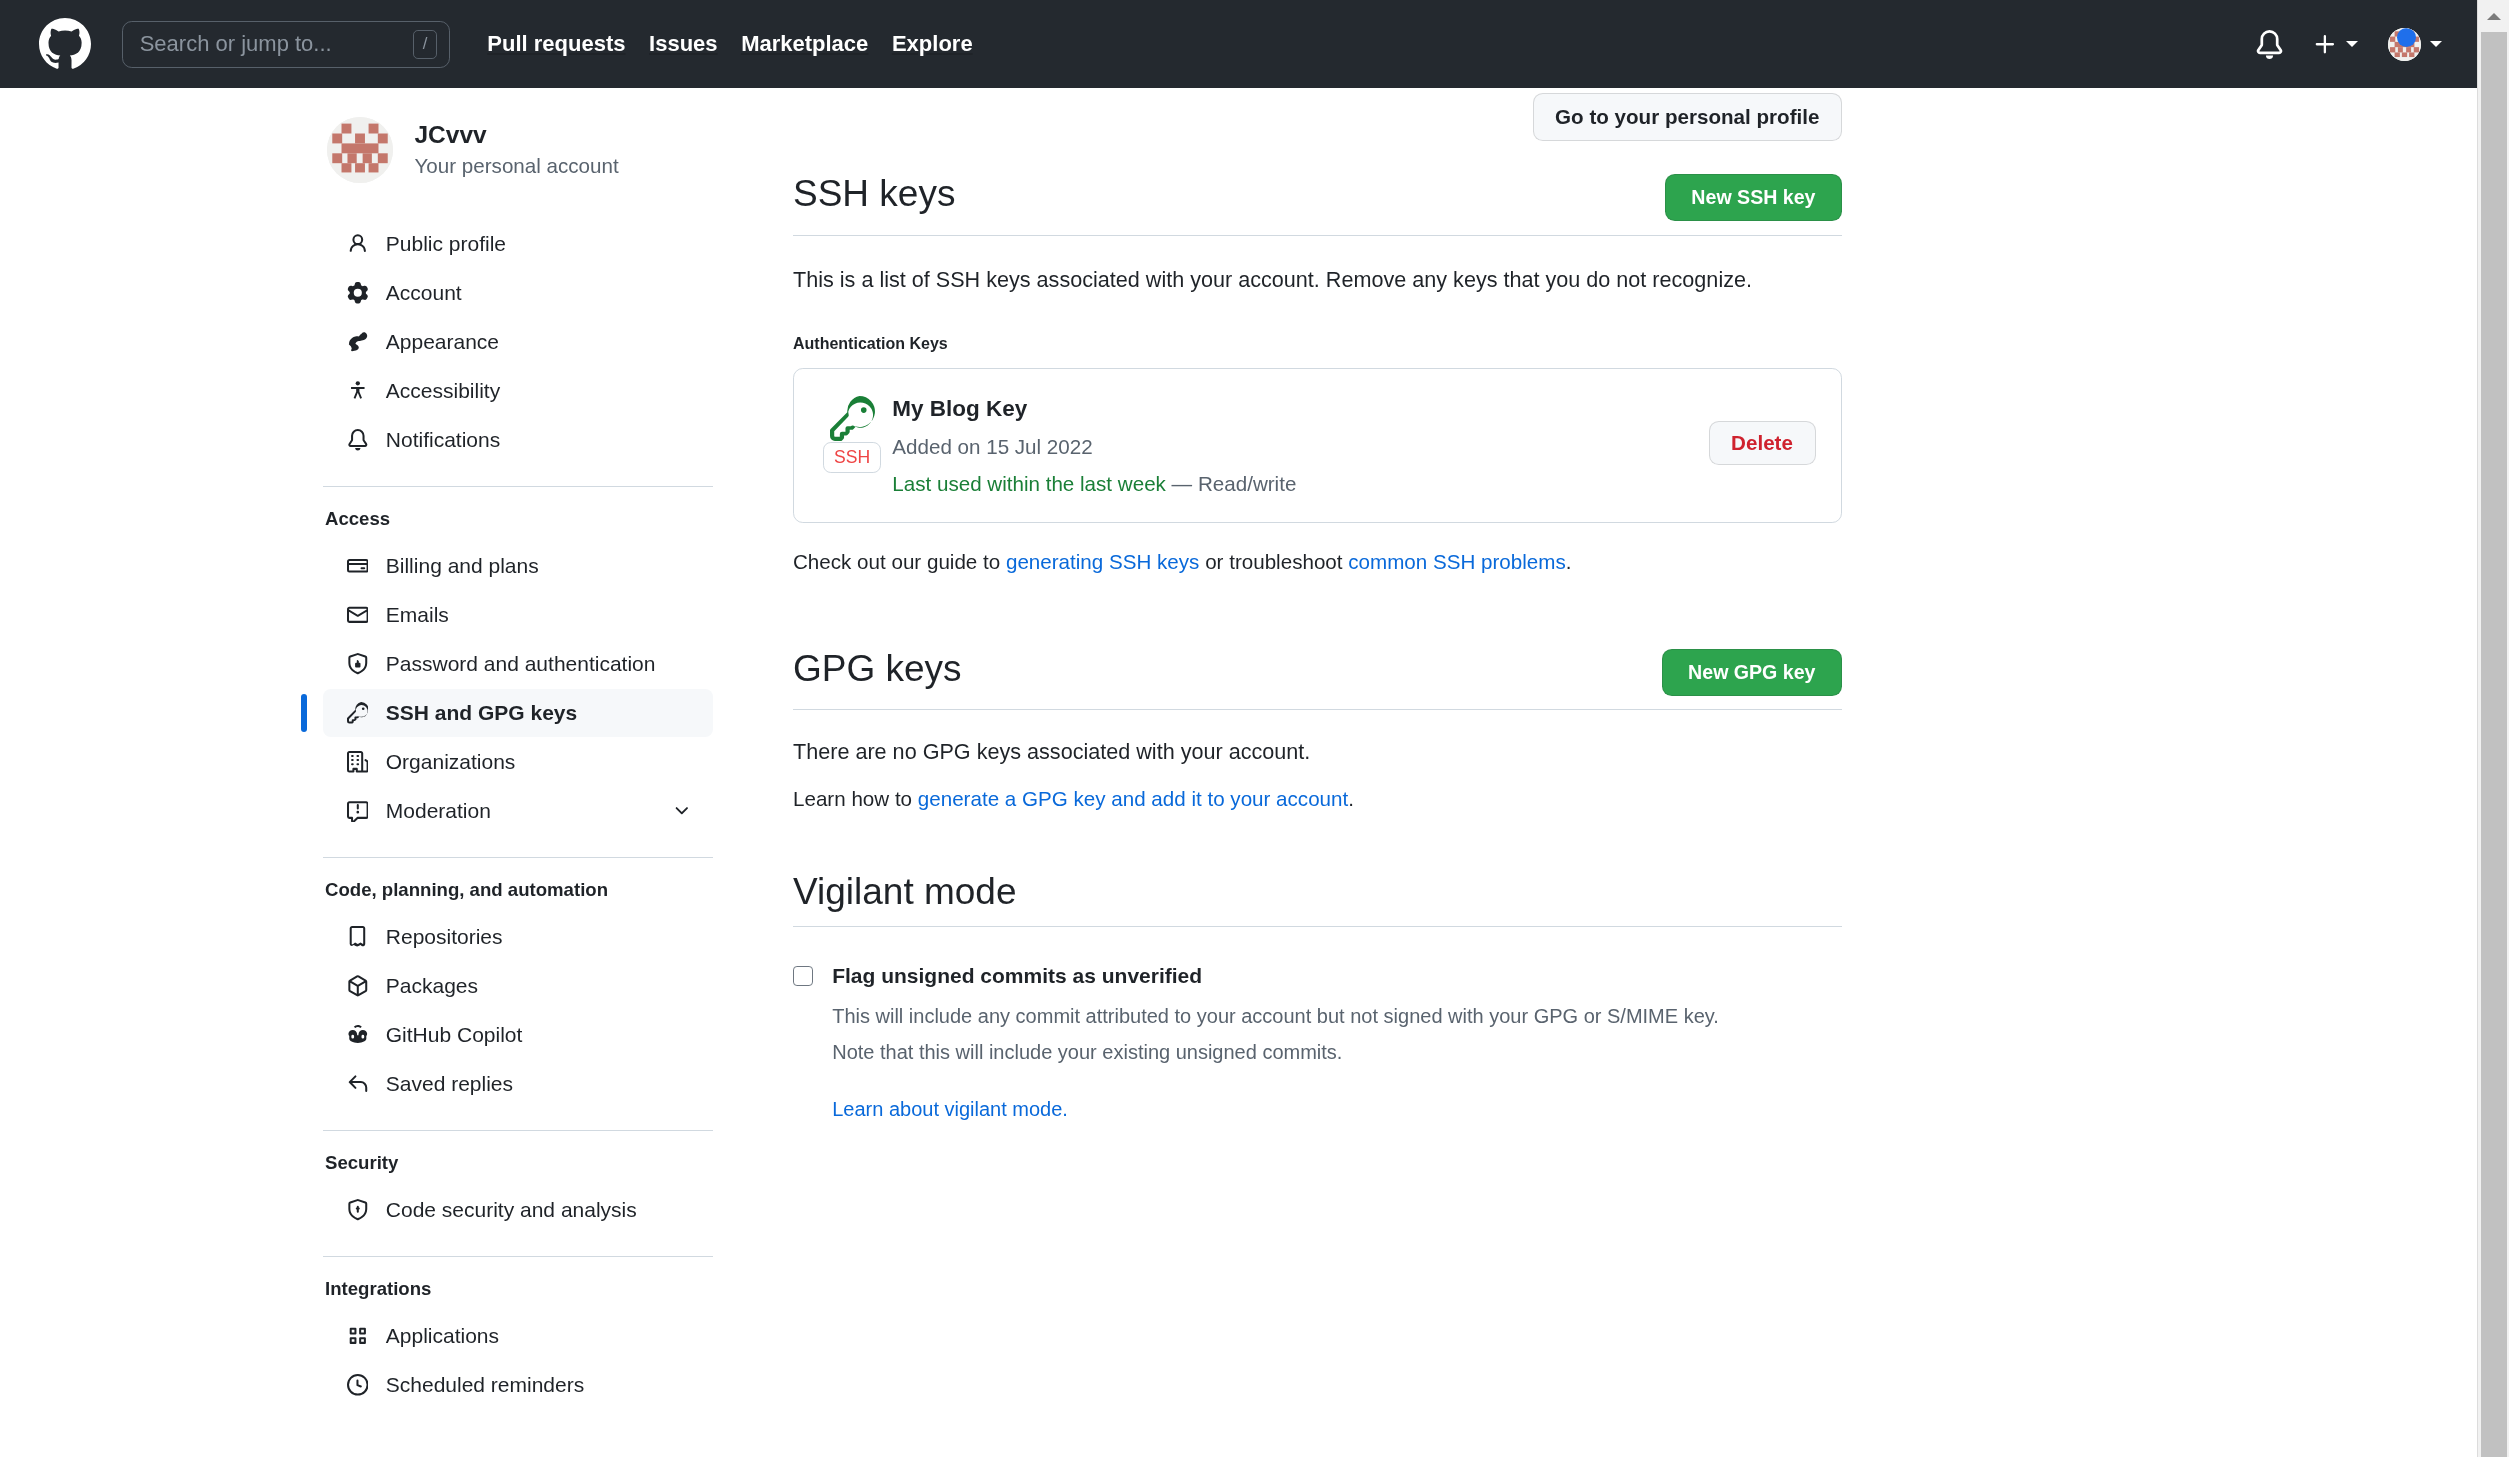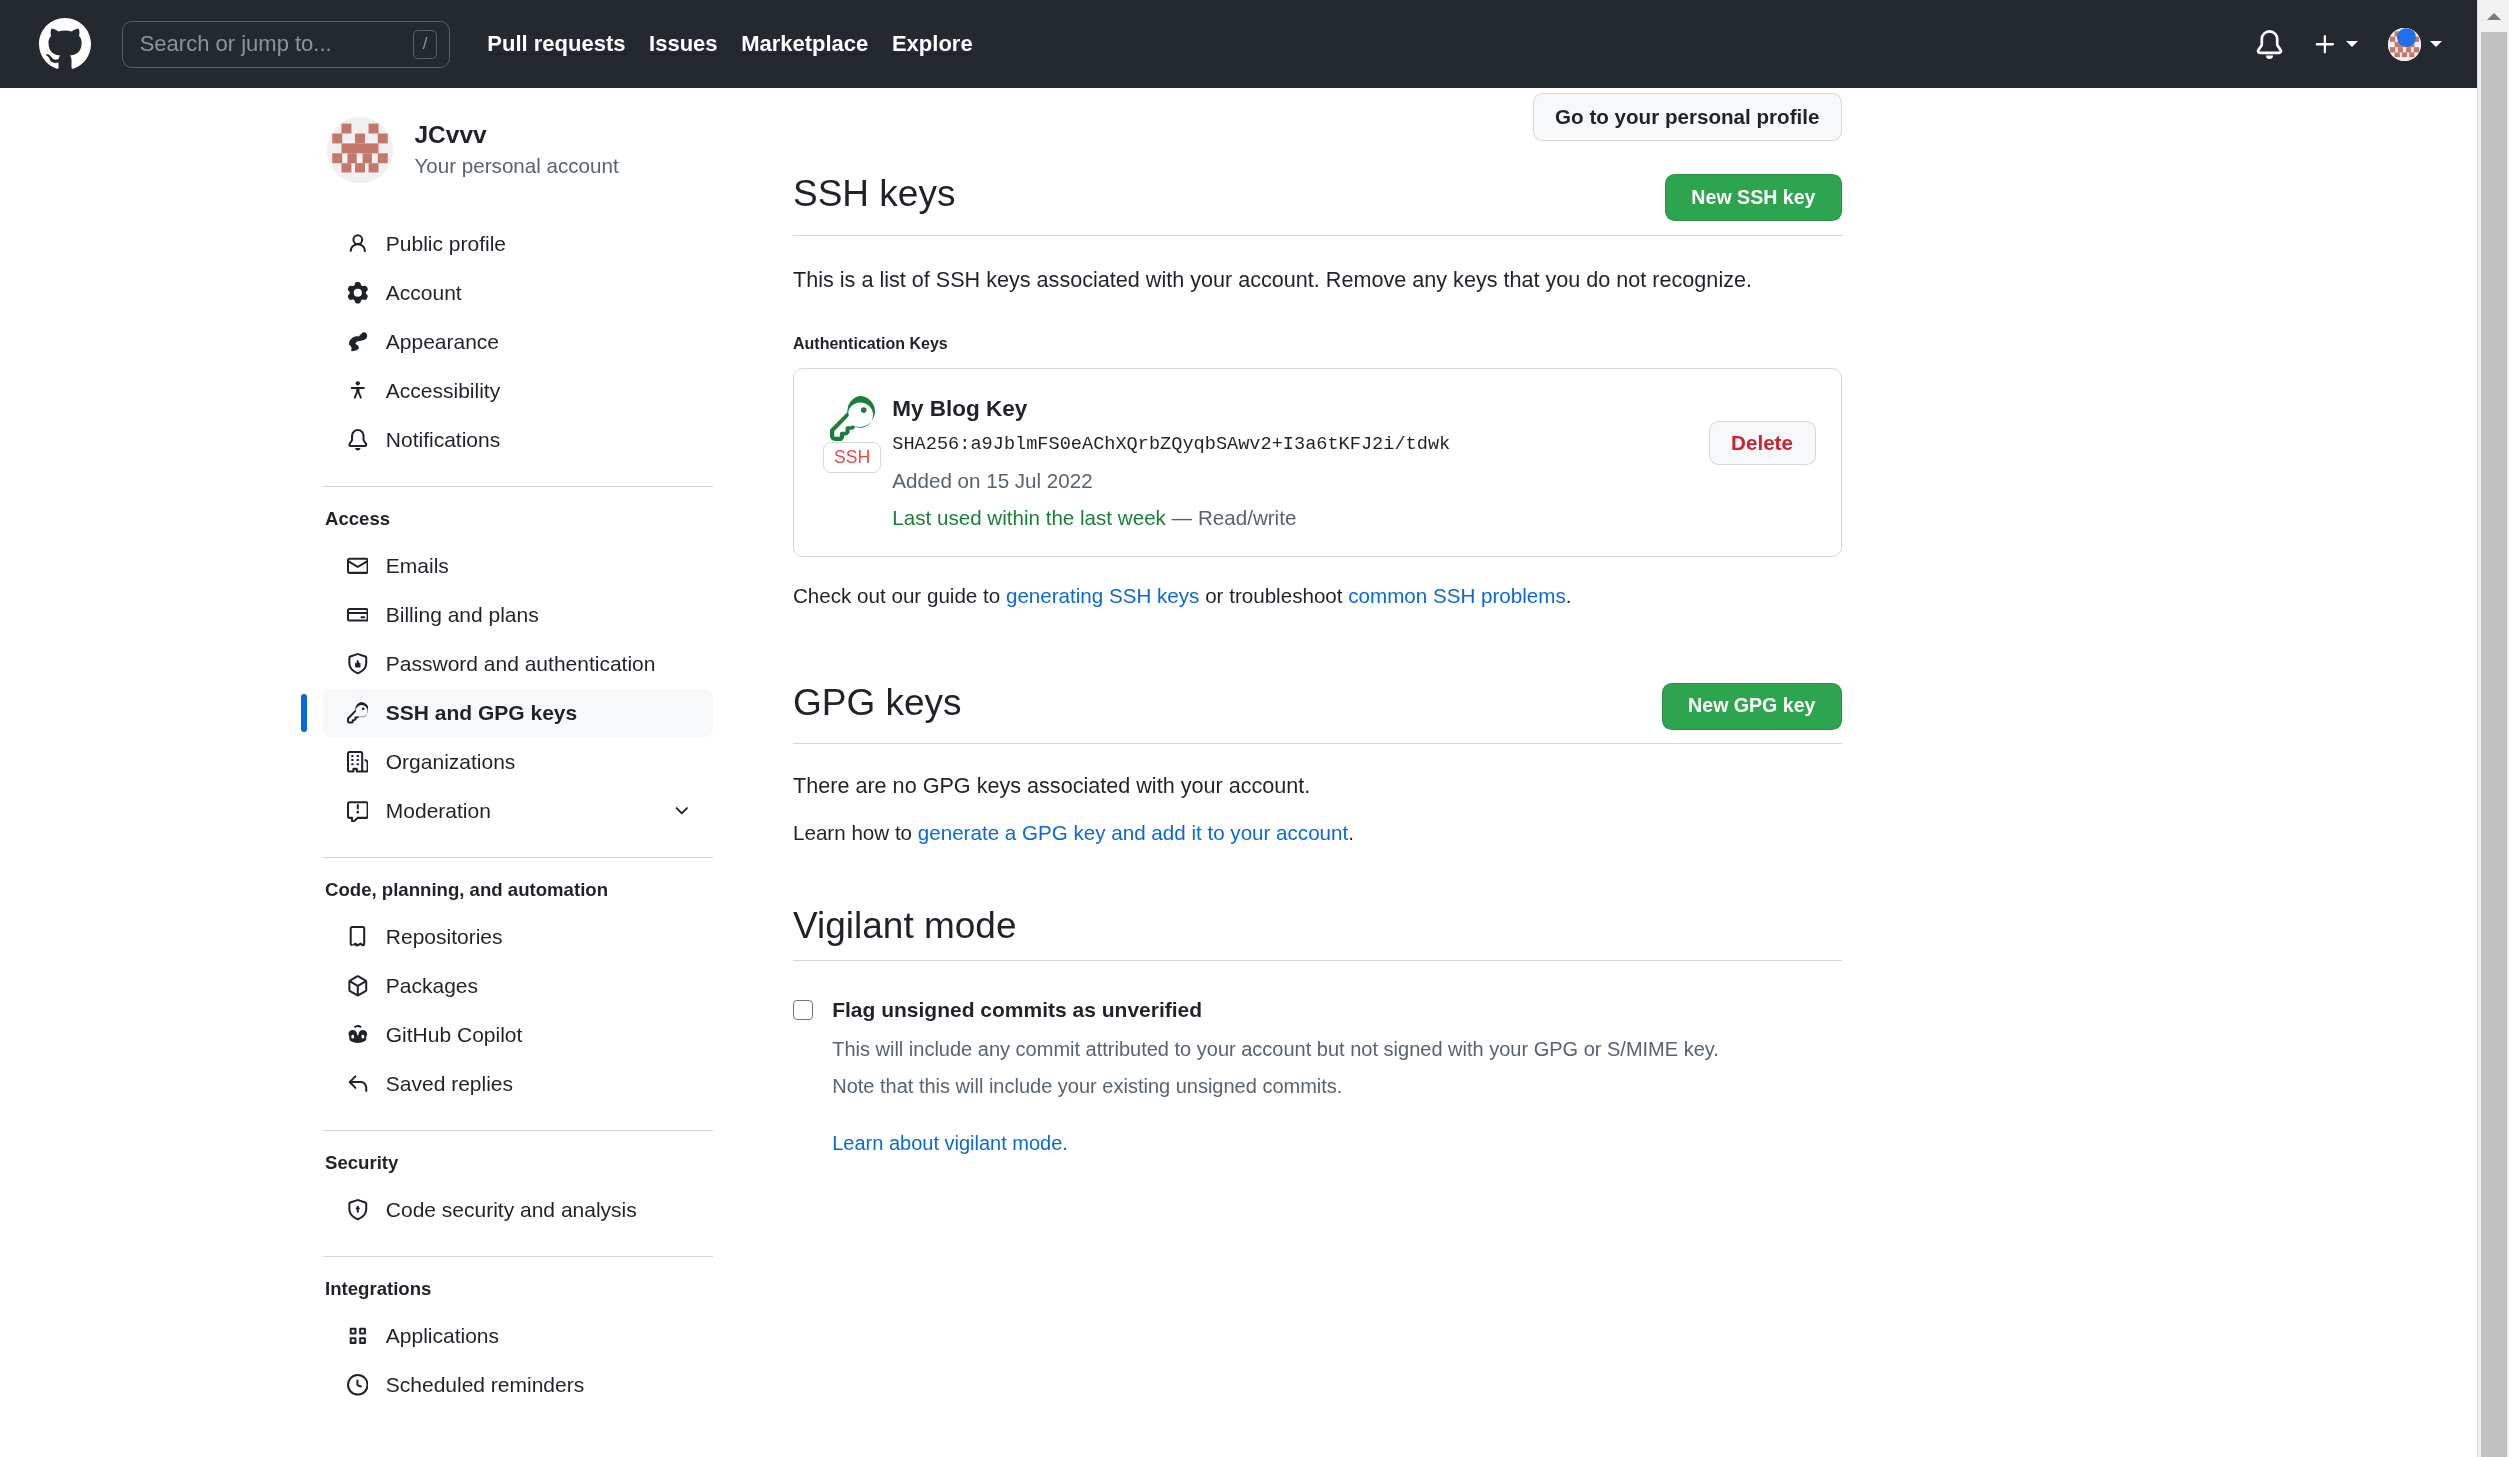--- a/index.html
+++ b/index.html
@@ -373,33 +373,33 @@
           <span class="nav-label">Notifications</span>
         </div>
       </div>
 
       <div class="nav-divider"></div>
 
       <div class="nav-group-title">Access</div>
       <div class="nav-item">
         <span class="nav-icon">
           <svg viewBox="0 0 16 16" width="21.6" height="21.6" fill="currentColor">
-              <path d="M1.75 2h12.5c.966 0 1.75.784 1.75 1.75v8.5A1.75 1.75 0 0 1 14.25 14H1.75A1.75 1.75 0 0 1 0 12.25v-8.5C0 2.784.784 2 1.75 2ZM1.5 12.251c0 .138.112.25.25.25h12.5a.25.25 0 0 0 .25-.25V5.809L8.38 9.397a.75.75 0 0 1-.76 0L1.5 5.809Zm0-8.181 6.5 3.822 6.5-3.822v-.32a.25.25 0 0 0-.25-.25H1.75a.25.25 0 0 0-.25.25Z"></path>
-            </svg>
-        </span>
-        <span class="nav-label">Emails</span>
-      </div>
-      <div class="nav-item">
-        <span class="nav-icon">
-          <svg viewBox="0 0 16 16" width="21.6" height="21.6" fill="currentColor">
               <path d="M10.75 9h2a.75.75 0 0 1 0 1.5h-2a.75.75 0 0 1 0-1.5Z"></path>
               <path d="M0 4.75C0 3.784.784 3 1.75 3h12.5c.966 0 1.75.784 1.75 1.75v6.5A1.75 1.75 0 0 1 14.25 13H1.75A1.75 1.75 0 0 1 0 11.25Zm1.75-.25a.25.25 0 0 0-.25.25V6h13V4.75a.25.25 0 0 0-.25-.25ZM14.5 7.5h-13v3.75c0 .138.112.25.25.25h12.5a.25.25 0 0 0 .25-.25Z"></path>
             </svg>
         </span>
         <span class="nav-label">Billing and plans</span>
+      </div>
+      <div class="nav-item">
+        <span class="nav-icon">
+          <svg viewBox="0 0 16 16" width="21.6" height="21.6" fill="currentColor">
+              <path d="M1.75 2h12.5c.966 0 1.75.784 1.75 1.75v8.5A1.75 1.75 0 0 1 14.25 14H1.75A1.75 1.75 0 0 1 0 12.25v-8.5C0 2.784.784 2 1.75 2ZM1.5 12.251c0 .138.112.25.25.25h12.5a.25.25 0 0 0 .25-.25V5.809L8.38 9.397a.75.75 0 0 1-.76 0L1.5 5.809Zm0-8.181 6.5 3.822 6.5-3.822v-.32a.25.25 0 0 0-.25-.25H1.75a.25.25 0 0 0-.25.25Z"></path>
+            </svg>
+        </span>
+        <span class="nav-label">Emails</span>
       </div>
       <div class="nav-item">
         <span class="nav-icon">
           <svg viewBox="0 0 16 16" width="21.6" height="21.6" fill="currentColor">
               <path d="M7.467.133a1.748 1.748 0 0 1 1.066 0l5.25 1.68A1.75 1.75 0 0 1 15 3.48V7c0 1.566-.32 3.182-1.303 4.682-.983 1.498-2.585 2.813-5.032 3.855a1.7 1.7 0 0 1-1.33 0c-2.447-1.042-4.049-2.357-5.032-3.855C1.32 10.182 1 8.566 1 7V3.48a1.75 1.75 0 0 1 1.217-1.667Zm.61 1.429a.25.25 0 0 0-.153 0l-5.25 1.68a.25.25 0 0 0-.174.238V7c0 1.358.275 2.666 1.057 3.86.784 1.194 2.121 2.34 4.366 3.297a.2.2 0 0 0 .154 0c2.245-.956 3.582-2.104 4.366-3.298C13.225 9.666 13.5 8.36 13.5 7V3.48a.251.251 0 0 0-.174-.237l-5.25-1.68ZM8.75 5.75v1.5h.5a.75.75 0 0 1 .75.75v2a.75.75 0 0 1-.75.75h-2.5a.75.75 0 0 1-.75-.75V8a.75.75 0 0 1 .75-.75h.5v-1.5a.5.5 0 0 1 1 0Z"></path>
             </svg>
         </span>
         <span class="nav-label">Password and authentication</span>
       </div>
       <div class="nav-item active">
@@ -518,21 +518,20 @@
 
       <div class="key-card">
         <div class="key-icon-col">
           <svg class="key-glyph" viewBox="0 0 16 16" fill="currentColor">
             <path d="M10.5 0a5.499 5.499 0 1 1-1.288 10.848l-.932.932a.749.749 0 0 1-.53.22H7v.75a.749.749 0 0 1-.22.53l-.5.5a.749.749 0 0 1-.53.22H5v.75a.749.749 0 0 1-.22.53l-.5.5a.749.749 0 0 1-.53.22h-2A1.75 1.75 0 0 1 0 14.25v-2c0-.199.079-.389.22-.53l5.932-5.932A5.5 5.5 0 0 1 10.5 0Zm-4 5.5c0 .391.048.771.139 1.134a.75.75 0 0 1-.195.716L1.5 12.56v1.69c0 .138.112.25.25.25h1.69l.06-.06V13.5a.75.75 0 0 1 .75-.75h1.19l.06-.06V11.5a.75.75 0 0 1 .75-.75h1.19l.059-.06a.75.75 0 0 1 .716-.195A4.5 4.5 0 1 0 6.5 5.5ZM11 5a1 1 0 1 1 2 0 1 1 0 0 1-2 0Z"></path>
           </svg>
           <span class="ssh-badge">SSH</span>
         </div>
         <div class="key-info">
           <div class="key-title">My Blog Key</div>
-          <div class="key-fingerprint">SHA256:a9JblmFS0eAChXQrbZQyqbSAwv2+I3a6tKFJ2i/tdwk</div>
           <div class="key-added">Added on 15 Jul 2022</div>
           <div class="key-lastused">
             <span class="green">Last used within the last week</span><span class="gray"> — Read/write</span>
           </div>
         </div>
         <button class="btn-delete">Delete</button>
       </div>
 
       <div class="guide-line">
         <span>Check out our guide to </span><a class="lnk">generating SSH keys</a><span> or troubleshoot </span><a class="lnk">common SSH problems</a><span>.</span>

